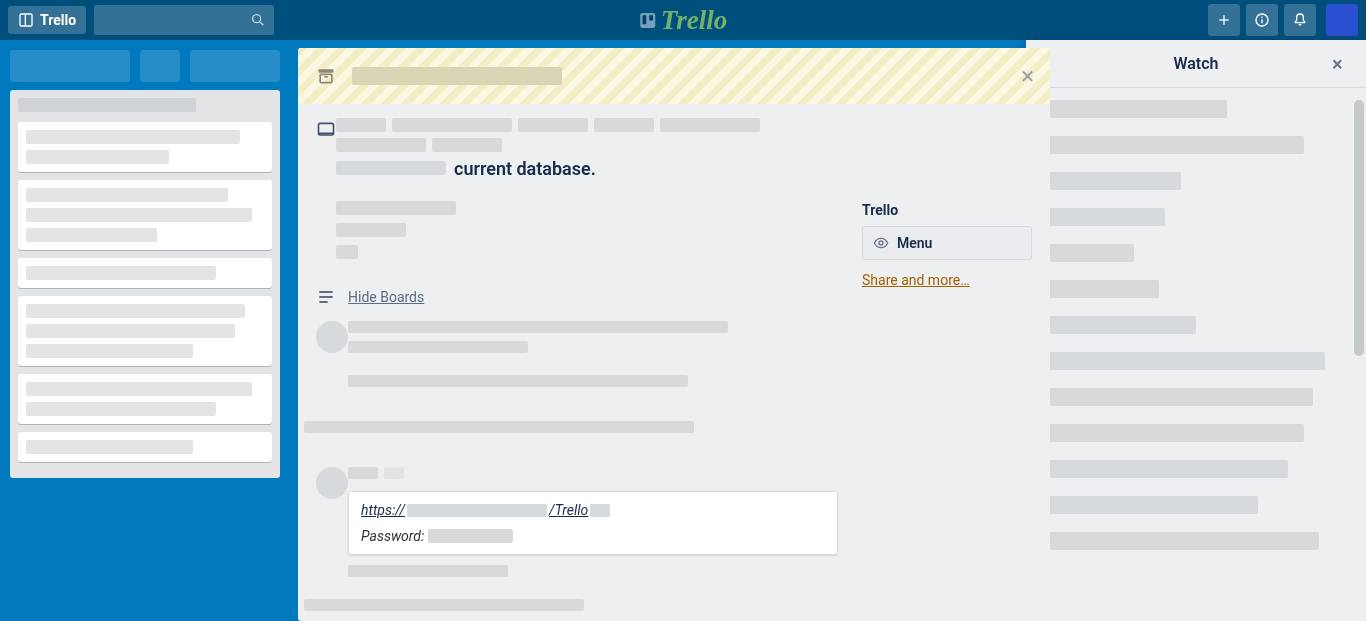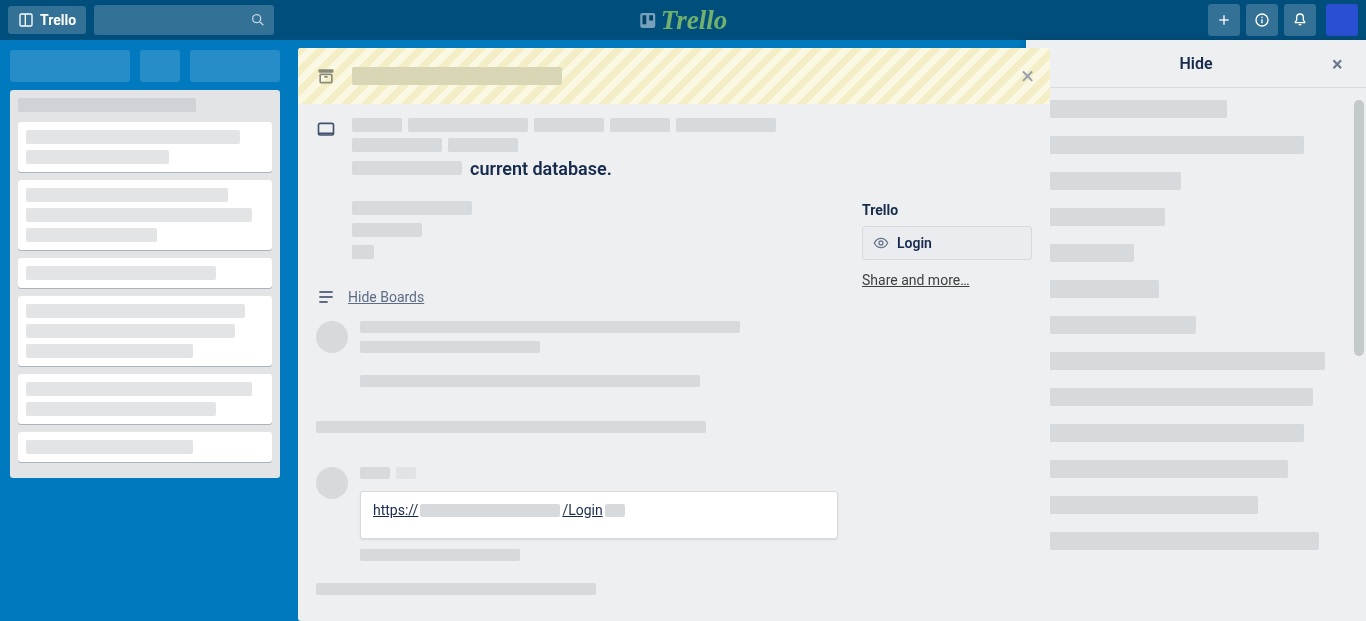--- a/index.html
+++ b/index.html
@@ -195,40 +195,40 @@
   line-height: 1;
 }
 .card-body {
   display: flex;
   padding: 14px 18px 30px 18px;
   gap: 24px;
 }
 .card-main { flex: 1; }
 .card-side { width: 170px; padding-top: 84px;}
 
-.desc-row { display:flex; gap: 16px; margin-bottom: 10px; align-items: flex-start;}
+.desc-row { display:flex; gap: 0; margin-bottom: 10px; align-items: flex-start;}
 .desc-row .desc-icon svg { width: 20px; height: 20px; fill: #42526e; margin-top: 2px;}
 .desc-content { flex: 1; }
 .desc-line1 { display:flex; gap:6px; flex-wrap: wrap; margin-bottom: 6px;}
 .desc-line1 .ph { background:#d6dadc; height:14px; border-radius:2px;}
 .desc-text { color:#172b4d; font-size:18px; font-weight:600; margin-bottom: 12px;}
 .desc-sub .ph { background:#d6dadc; height:14px; border-radius:2px; margin-bottom:8px;}
 
 .activity-header {
   display: flex;
   align-items: center;
   gap: 12px;
   margin-top: 20px;
   margin-bottom: 14px;
 }
 .activity-header svg { width: 20px; height:20px; fill:#42526e;}
 .activity-header .title { font-weight:700; font-size:16px; color:#172b4d; flex:1;}
 .hide-details { color:#5e6c84; text-decoration: underline; font-size:14px; cursor:pointer;}
 
-.activity-entry { display:flex; gap:12px; margin-bottom:14px;}
+.activity-entry { display:flex; margin-bottom:14px;font-style:italic;}
 .activity-entry .av { width:32px; height:32px; background:#d6dadc; border-radius:50%; flex-shrink:0;}
 .activity-lines { flex:1; }
 .activity-lines .ph, .activity-lines .ph2 {
   background:#d6dadc; height:12px; border-radius:2px; margin-bottom:8px;
 }
 .comment-box {
   background:#fff;
   border: 1px solid #d6dadc;
   border-radius:3px;
   padding: 10px 12px;
@@ -253,21 +253,21 @@
   gap:8px;
   padding: 8px 10px;
   font-size:14px;
   color:#172b4d;
   font-weight:600;
   cursor:pointer;
   margin-bottom: 12px;
 }
 .side-btn svg { width:16px; height:16px; fill:#6b778c;}
 .side-link {
-  color:#404040;
+  color:#a16207;
   font-size:14px;
   text-decoration: underline;
   cursor:pointer;
 }
 </style>
 </head>
 <body>
 
 <div class="topbar">
   <div class="boards-btn">
@@ -345,21 +345,21 @@
       <div class="ph-line" style="width:80%"></div>
     </div>
     <div class="card-ph">
       <div class="ph-line" style="width:70%"></div>
     </div>
   </div>
 </div>
 
 <div class="menu-panel">
   <div class="menu-header">
-    <span>Hide</span>
+    <span>Watch</span>
     <span class="menu-close">×</span>
   </div>
   <div class="menu-body">
     <div class="ph-row" style="width:60%"></div>
     <div class="ph-row" style="width:85%"></div>
     <div class="ph-row" style="width:45%"></div>
     <div class="ph-row" style="width:40%"></div>
     <div class="ph-row" style="width:30%"></div>
     <div class="ph-row" style="width:38%"></div>
     <div class="ph-row" style="width:50%"></div>
@@ -452,22 +452,26 @@
         <div class="av"></div>
         <div class="activity-lines">
           <div style="display:flex; gap:6px;">
             <div class="ph" style="width:30px; height:12px;"></div>
             <div class="ph2" style="width:20px; height:12px; opacity:.5; background:#d6dadc; border-radius:2px;"></div>
           </div>
           <div class="comment-box">
             <div class="comment-url">
               <span>https://</span>
               <span class="mask" style="width:140px"></span>
-              <span>/Login</span>
+              <span>/Trello</span>
               <span class="mask" style="width:20px"></span>
+            </div>
+            <div class="cred-row">
+              <span>Password:</span>
+              <span class="mask" style="width:85px"></span>
             </div>
           </div>
           <div class="ph" style="width:160px; margin-top:10px;"></div>
         </div>
       </div>
 
       <div class="activity-entry">
         <div class="av" style="opacity:0"></div>
         <div class="activity-lines" style="margin-left:-44px;">
           <div class="ph" style="width:280px"></div>
@@ -475,18 +479,18 @@
       </div>
     </div>
 
     <div class="card-side">
       <div class="side-title">Trello</div>
       <div class="side-btn">
         <svg viewBox="0 0 24 24">
             <path d="M2 12s3.5-7 10-7 10 7 10 7-3.5 7-10 7S2 12 2 12z" fill="none" stroke="#6b778c" stroke-width="2"></path>
             <circle cx="12" cy="12" r="3" fill="none" stroke="#6b778c" stroke-width="2"></circle>
           </svg>
-        <span>Login</span>
+        <span>Menu</span>
       </div>
       <div class="side-link">Share and more…</div>
     </div>
   </div>
 </div>
 
 </body></html>

